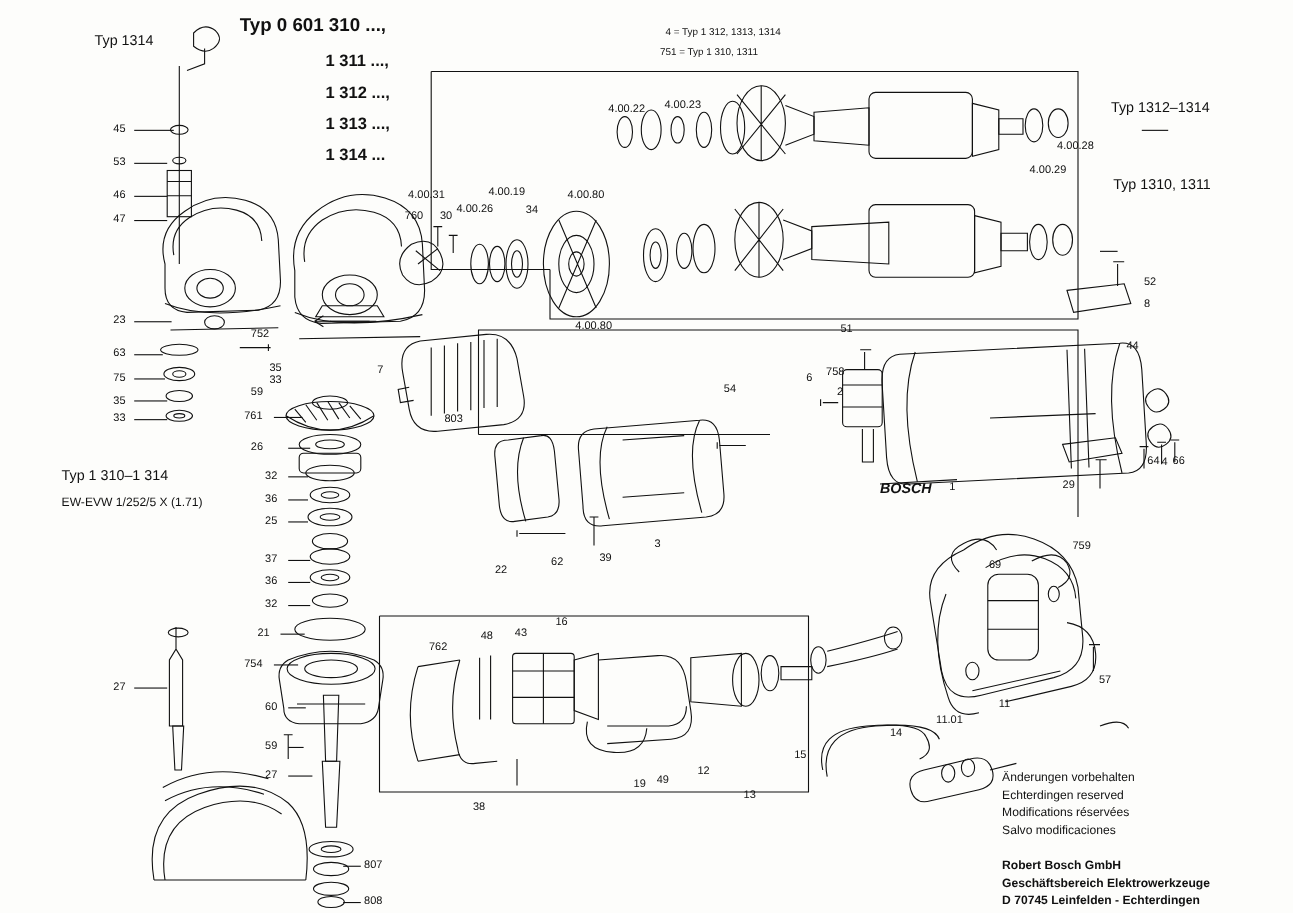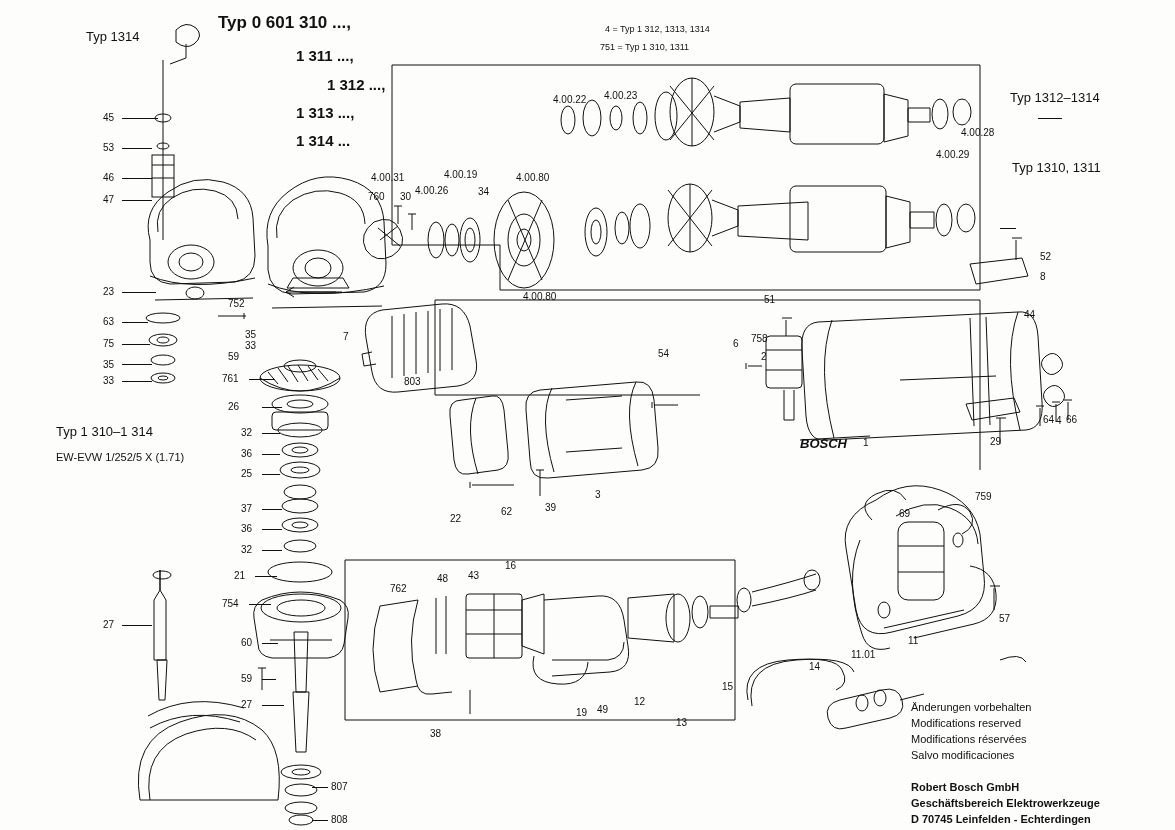--- a/index.html
+++ b/index.html
@@ -275,21 +275,21 @@
       <ellipse cx="884" cy="610" rx="6" ry="8"></ellipse>
       <ellipse cx="958" cy="540" rx="5" ry="7"></ellipse>
       <path d="M994,588 l0,22 M990,586 l10,0"></path>
 
       <path d="M800,440 l70,-4"></path>
     </g>
   </svg>
 
   <div class="lbl t17" style="left:218px; top:14px;">Typ 0 601 310 ...,</div>
   <div class="lbl t15" style="left:296px; top:48px;">1 311 ...,</div>
-  <div class="lbl t15" style="left:296px; top:77px;margin-left:31px;">1 312 ...,</div>
+  <div class="lbl t15" style="left:296px; top:77px;">1 312 ...,</div>
   <div class="lbl t15" style="left:296px; top:105px;">1 313 ...,</div>
   <div class="lbl t15" style="left:296px; top:133px;">1 314 ...</div>
 
   <div class="lbl t13" style="left:86px; top:30px;">Typ 1314</div>
   <div class="lbl t13" style="left:56px; top:425px;">Typ 1 310–1 314</div>
   <div class="lbl t11" style="left:56px; top:452px;">EW-EVW 1/252/5 X (1.71)</div>
 
   <div class="lbl t13" style="left:1010px; top:91px;">Typ 1312–1314</div>
   <div class="lbl t13" style="left:1012px; top:161px;">Typ 1310, 1311</div>
 
@@ -347,21 +347,21 @@
       <div class="lbl" style="left: 1024px; top: 310px;">44</div>
       <div class="lbl" style="left: 764px; top: 295px;">51</div>
       <div class="lbl" style="left: 751px; top: 334px;">758</div>
       <div class="lbl" style="left: 733px; top: 339px;">6</div>
       <div class="lbl" style="left: 761px; top: 352px;">2</div>
       <div class="lbl" style="left: 658px; top: 349px;">54</div>
       <div class="lbl" style="left: 1043px; top: 415px;">64</div>
       <div class="lbl" style="left: 1056px; top: 416px;">4</div>
       <div class="lbl" style="left: 1066px; top: 415px;">66</div>
       <div class="lbl" style="left: 863px; top: 438px;">1</div>
-      <div class="lbl" style="left: 990px; top: 437px;">29</div>
+      <div class="lbl" style="left: 966px; top: 437px;">29</div>
       <div class="lbl" style="left: 450px; top: 514px;">22</div>
       <div class="lbl" style="left: 501px; top: 507px; text-align: center;">62</div>
       <div class="lbl" style="left: 545px; top: 503px;">39</div>
       <div class="lbl" style="left: 595px; top: 490px;">3</div>
       <div class="lbl" style="left: 390px; top: 584px;">762</div>
       <div class="lbl" style="left: 437px; top: 574px;">48</div>
       <div class="lbl" style="left: 454px; top: 571px; margin-left: 14px;">43</div>
       <div class="lbl" style="left: 505px; top: 561px;">16</div>
       <div class="lbl" style="left: 430px; top: 729px;">38</div>
       <div class="lbl" style="left: 576px; top: 708px;">19</div>
@@ -399,21 +399,21 @@
   <div class="ln hline" style="left:262px; top:643px; width:16px;"></div>
   <div class="ln hline" style="left:262px; top:679px; width:14px;"></div>
   <div class="ln hline" style="left:262px; top:705px; width:22px;"></div>
   <div class="ln hline" style="left:249px; top:379px; width:26px;"></div>
   <div class="ln hline" style="left:312px; top:787px; width:16px;"></div>
   <div class="ln hline" style="left:312px; top:820px; width:16px;"></div>
   <div class="ln hline" style="left:1038px; top:118px; width:24px;"></div>
   <div class="ln hline" style="left:1000px; top:228px; width:16px;"></div>
 
   <div class="legend" style="left:911px; top:700px;">Änderungen vorbehalten</div>
-  <div class="legend" style="left:911px; top:716px;">Modifications reserved</div>
+  <div class="legend" style="left:911px; top:716px;">Echterdingen reserved</div>
   <div class="legend" style="left:911px; top:732px;">Modifications réservées</div>
   <div class="legend" style="left:911px; top:748px;">Salvo modificaciones</div>
 
   <div class="legend bold" style="left:911px; top:780px;">Robert Bosch GmbH</div>
   <div class="legend bold" style="left:911px; top:796px;">Geschäftsbereich Elektrowerkzeuge</div>
   <div class="legend bold" style="left:911px; top:812px;">D 70745 Leinfelden - Echterdingen</div>
 
 </div>
 
 </body></html>

